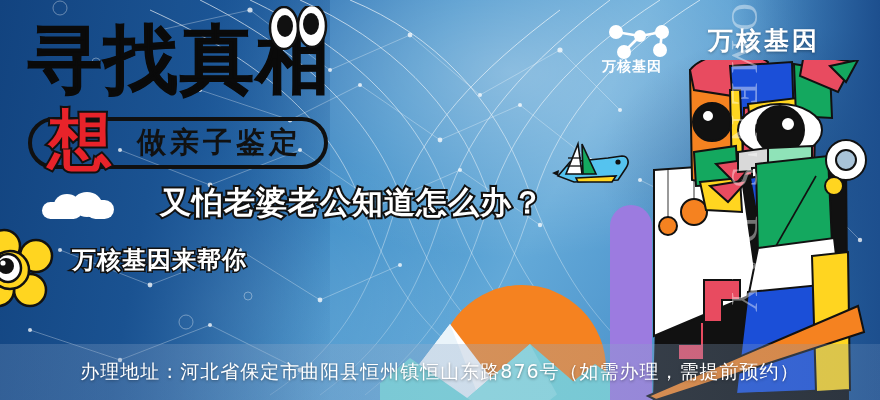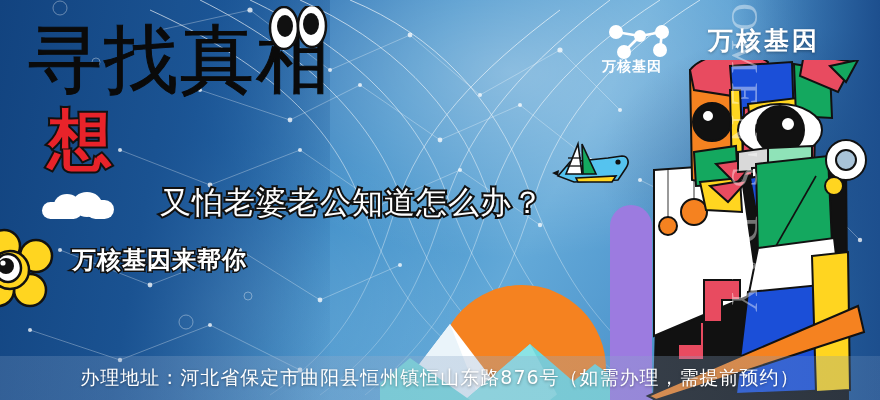--- a/index.html
+++ b/index.html
@@ -59,21 +59,21 @@
     border-radius:22px 22px 0 0;
   }
 
   
   .portrait{ position:absolute; left:608px; top:60px; width:262px; height:340px; }
 
   
   .headline{
     position:absolute; left:28px; top:22px;
     font-size:74px; line-height:1;
-    font-weight:400; color:#0a0a0a;
+    font-weight:700; color:#0a0a0a;
     letter-spacing:2px;
     font-family:"DejaVu Sans","Liberation Sans",sans-serif;
     -webkit-text-stroke:1px #0a0a0a;
   }
   .eyes{ position:absolute; left:268px; top:6px; width:60px; height:44px; }
 
   
   .pill{
     position:absolute; left:28px; top:117px;
     width:300px; height:52px;
@@ -91,21 +91,21 @@
     font-size:64px; line-height:1;
     font-weight:900; color:#E8232A;
     font-family:"DejaVu Sans","Liberation Sans",sans-serif;
     -webkit-text-stroke:4px #111;
     paint-order:stroke fill;
   }
 
   
   .sub1{
     position:absolute; left:160px; top:182px;
-    font-size:31px; font-weight:400; color:#ffffff;
+    font-size:31px; font-weight:700; color:#ffffff;
     letter-spacing:1px;
     font-family:"DejaVu Sans","Liberation Sans",sans-serif;
     -webkit-text-stroke:4px #111;
     paint-order:stroke fill;
   }
   .line-a{
     position:absolute; left:72px; top:244px;
     font-size:24px; font-weight:900; color:#ffffff;
     letter-spacing:1px;
     font-family:"DejaVu Sans","Liberation Sans",sans-serif;
@@ -147,21 +147,21 @@
     transform:rotate(90deg);
     transform-origin:center;
     font-family:"Liberation Serif","DejaVu Serif",serif;
     font-size:38px; letter-spacing:9px;
     color:rgba(255,255,255,.42);
     white-space:nowrap;
   }
 
   
   .footer{
-    position:absolute; left:0; bottom:0; width:100%; height:44px;
+    position:absolute; left:0; bottom:0; width:100%; height:56px;
     background:linear-gradient(90deg, rgba(120,150,190,.30) 0%, rgba(150,175,205,.34) 50%, rgba(120,150,190,.26) 100%);
     display:flex; align-items:center; justify-content:center;
   }
   .footer-text{
     font-size:19px; color:#ffffff; letter-spacing:1px;
     font-family:"DejaVu Sans","Liberation Sans",sans-serif;
     text-shadow:0 1px 3px rgba(0,0,0,.40);
     white-space:nowrap;
   }
 </style>
@@ -392,20 +392,23 @@
   <div class="headline">寻找真相</div>
   <div class="eyes">
     <svg viewBox="0 0 60 44">
       <ellipse cx="16" cy="22" rx="14" ry="21" fill="#ffffff" stroke="#111" stroke-width="2.5"></ellipse>
       <ellipse cx="44" cy="20" rx="14" ry="21" fill="#ffffff" stroke="#111" stroke-width="2.5"></ellipse>
       <ellipse cx="17" cy="20" rx="8" ry="11" fill="#111"></ellipse>
       <ellipse cx="43" cy="18" rx="8" ry="11" fill="#111"></ellipse>
     </svg>
   </div>
 
+  <div class="pill">
+    <span class="pill-text">做亲子鉴定</span>
+  </div>
   <div class="stamp">想</div>
 
   <div class="sub1">又怕老婆老公知道怎么办？</div>
   <div class="line-a">万核基因来帮你</div>
 
   <div class="logo-icon">
     <svg viewBox="0 0 76 40">
       <g stroke="#ffffff" stroke-width="2.6" fill="none">
         <line x1="12" y1="10" x2="36" y2="14"></line>
         <line x1="36" y1="14" x2="20" y2="30"></line>

